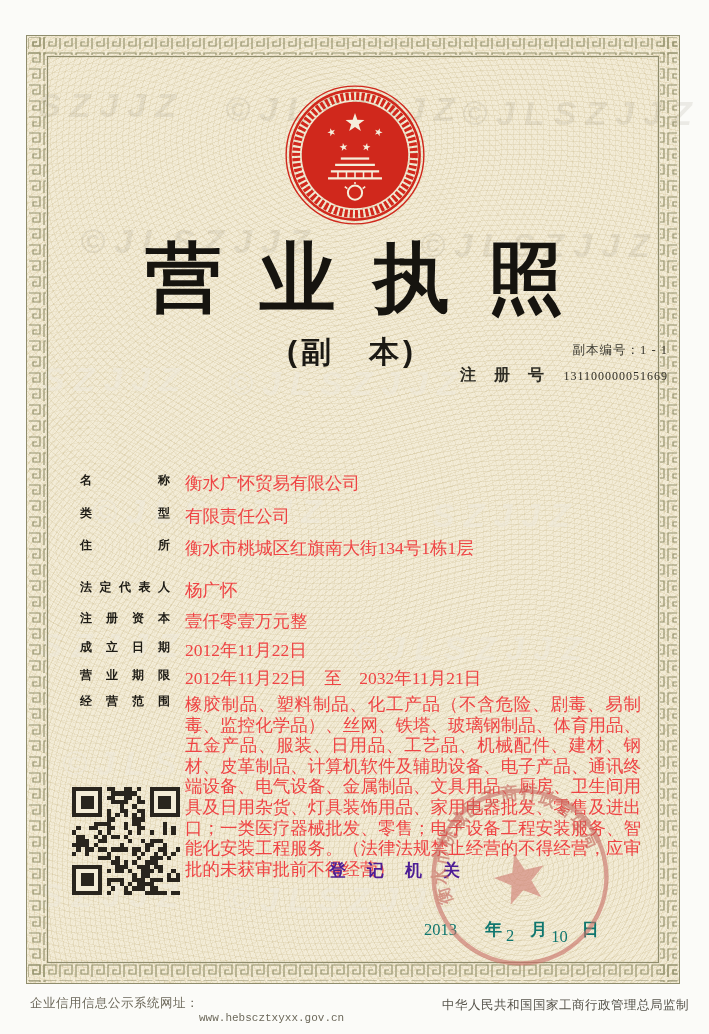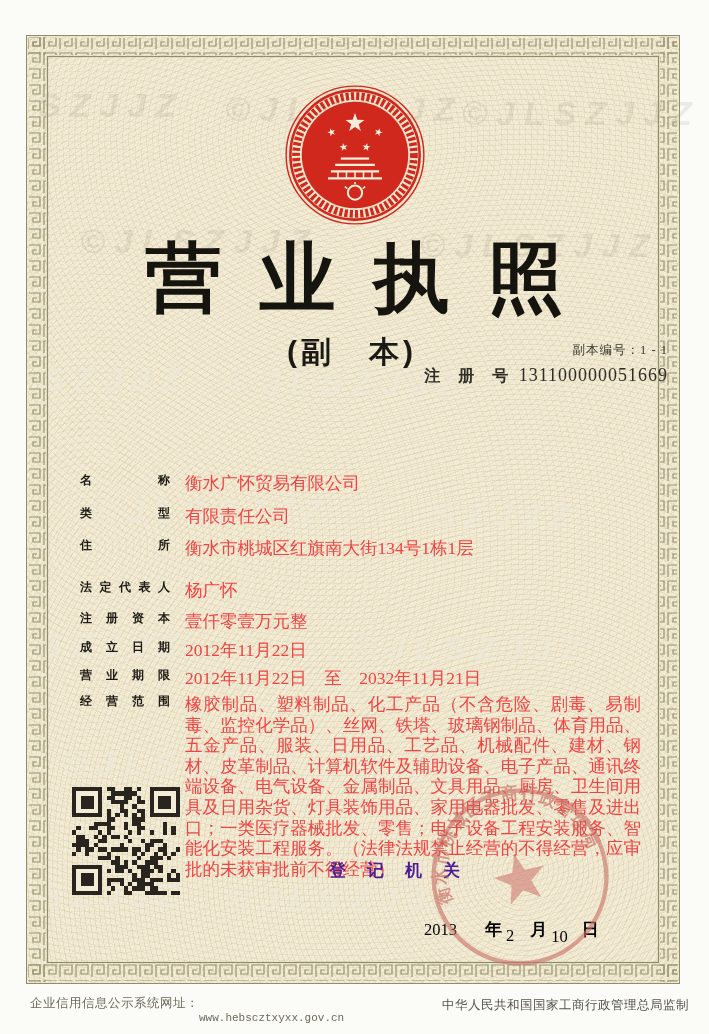--- a/index.html
+++ b/index.html
@@ -45,21 +45,21 @@
     font-size:30px;font-weight:800;color:#1b1914;letter-spacing:4px;padding-left:44px;
   }
   .copy-number{
     left:520px;top:342px;width:148px;text-align:right;z-index:4;
     font-size:12.5px;color:#3a382f;letter-spacing:1px;
     font-family:"Liberation Serif","DejaVu Serif",serif;
   }
   .reg-line{left:390px;top:365px;width:278px;text-align:right;z-index:4;color:#2e2c24;}
   .reg-label{font-size:16px;font-weight:700;letter-spacing:1px;}
   .reg-number{
-    font-size:18px;letter-spacing:1px;margin-left:5px;
+    font-size:12px;letter-spacing:1px;margin-left:14px;
     font-family:"Liberation Serif","DejaVu Serif",serif;
   }
   
   .row{z-index:4;}
   .lab{
     position:absolute;left:80px;width:90px;
     font-size:12px;font-weight:700;color:#1d1b15;
     text-align:justify;text-align-last:justify;line-height:1.2;
   }
   .val{
@@ -68,21 +68,21 @@
     font-family:"Liberation Serif","DejaVu Serif",serif;
   }
   .val.scope{width:456px;line-height:20.6px;text-align:justify;}
   
   .qr{left:72px;top:787px;width:108px;height:108px;z-index:4;}
   .registrar{
     left:329px;top:859px;z-index:4;font-size:17px;font-weight:700;
     color:#4c1d95;letter-spacing:2px;
   }
   .seal{left:424px;top:781px;width:192px;height:192px;z-index:6;transform:rotate(-14deg);}
-  .date-row{left:424px;top:918px;z-index:5;color:#000000;font-size:17px;white-space:nowrap;}
+  .date-row{left:424px;top:918px;z-index:5;color:#0f766e;font-size:17px;white-space:nowrap;}
   .date-row span{display:inline-block;}
   .dnum{font-family:"Liberation Serif","DejaVu Serif",serif;font-size:16.5px;}
   .d-year{margin-right:28px;}
   .d-yu{margin-right:4px;font-weight:700;}
   .d-month{position:relative;top:6px;margin-right:16px;}
   .d-mu{margin-right:4px;font-weight:700;}
   .d-day{position:relative;top:7px;margin-right:14px;}
   .d-du{font-weight:700;}
   
   .footer-left{left:30px;top:995px;z-index:4;font-size:12.5px;color:#6d695b;letter-spacing:.5px;}

